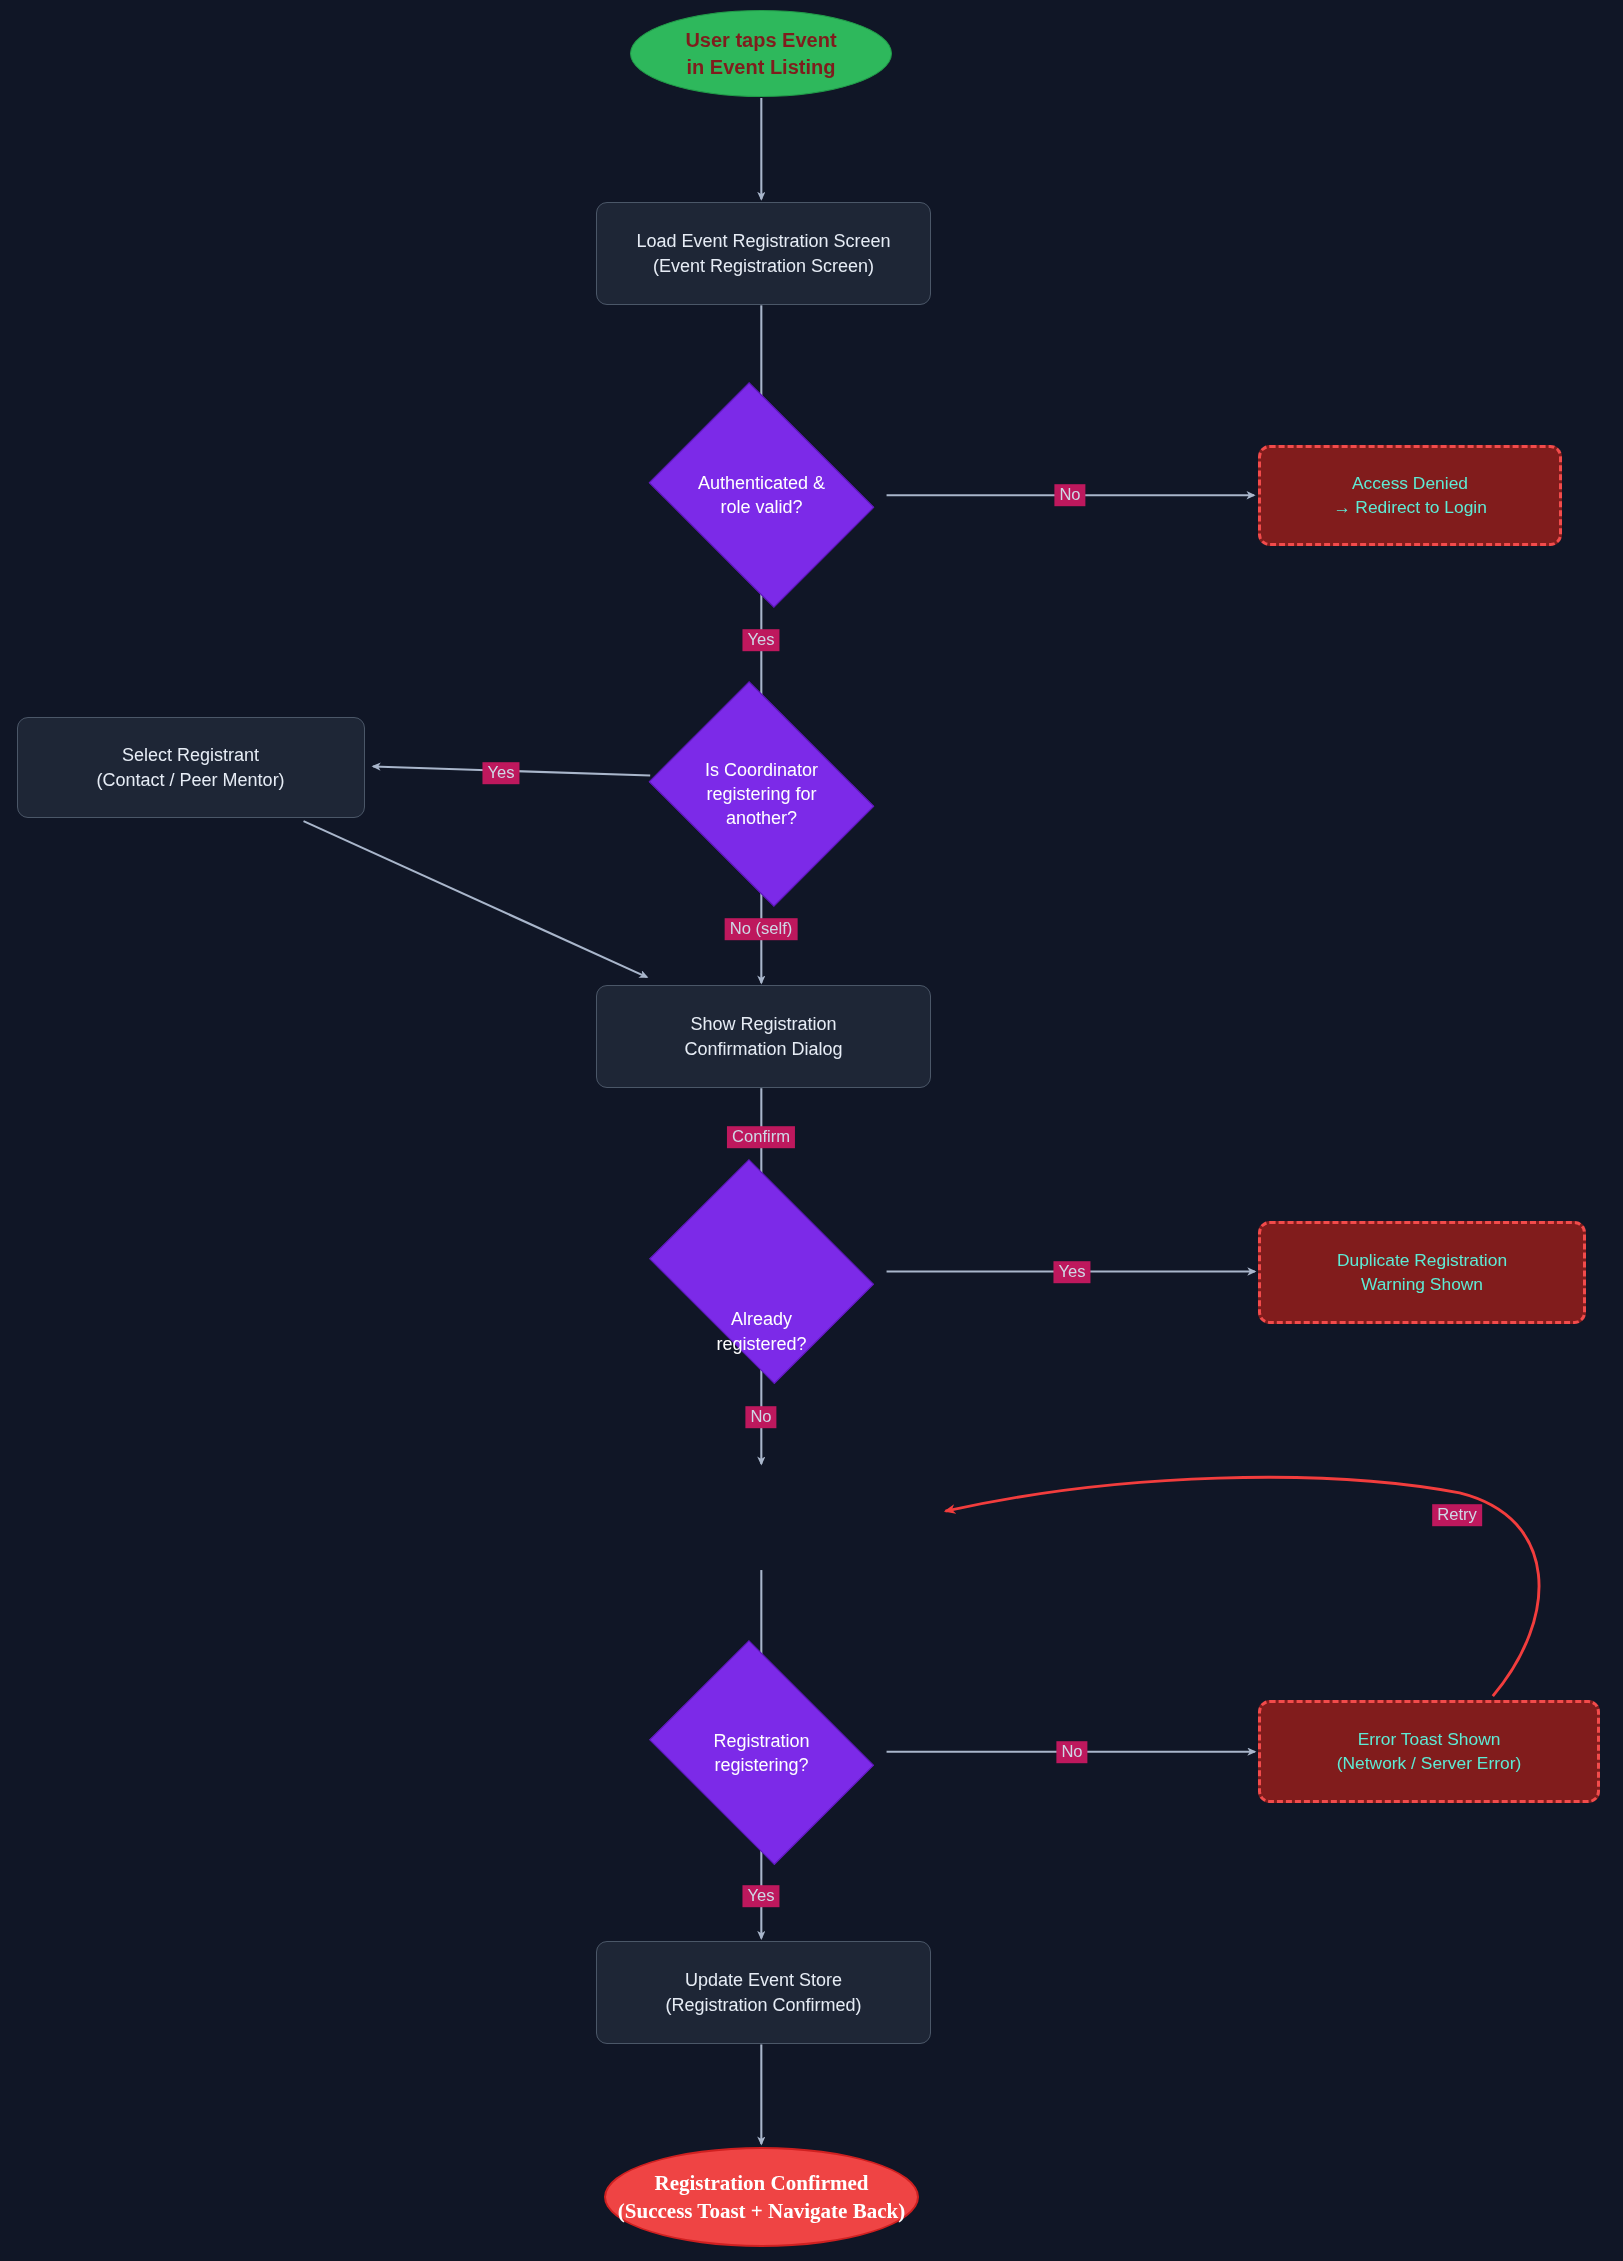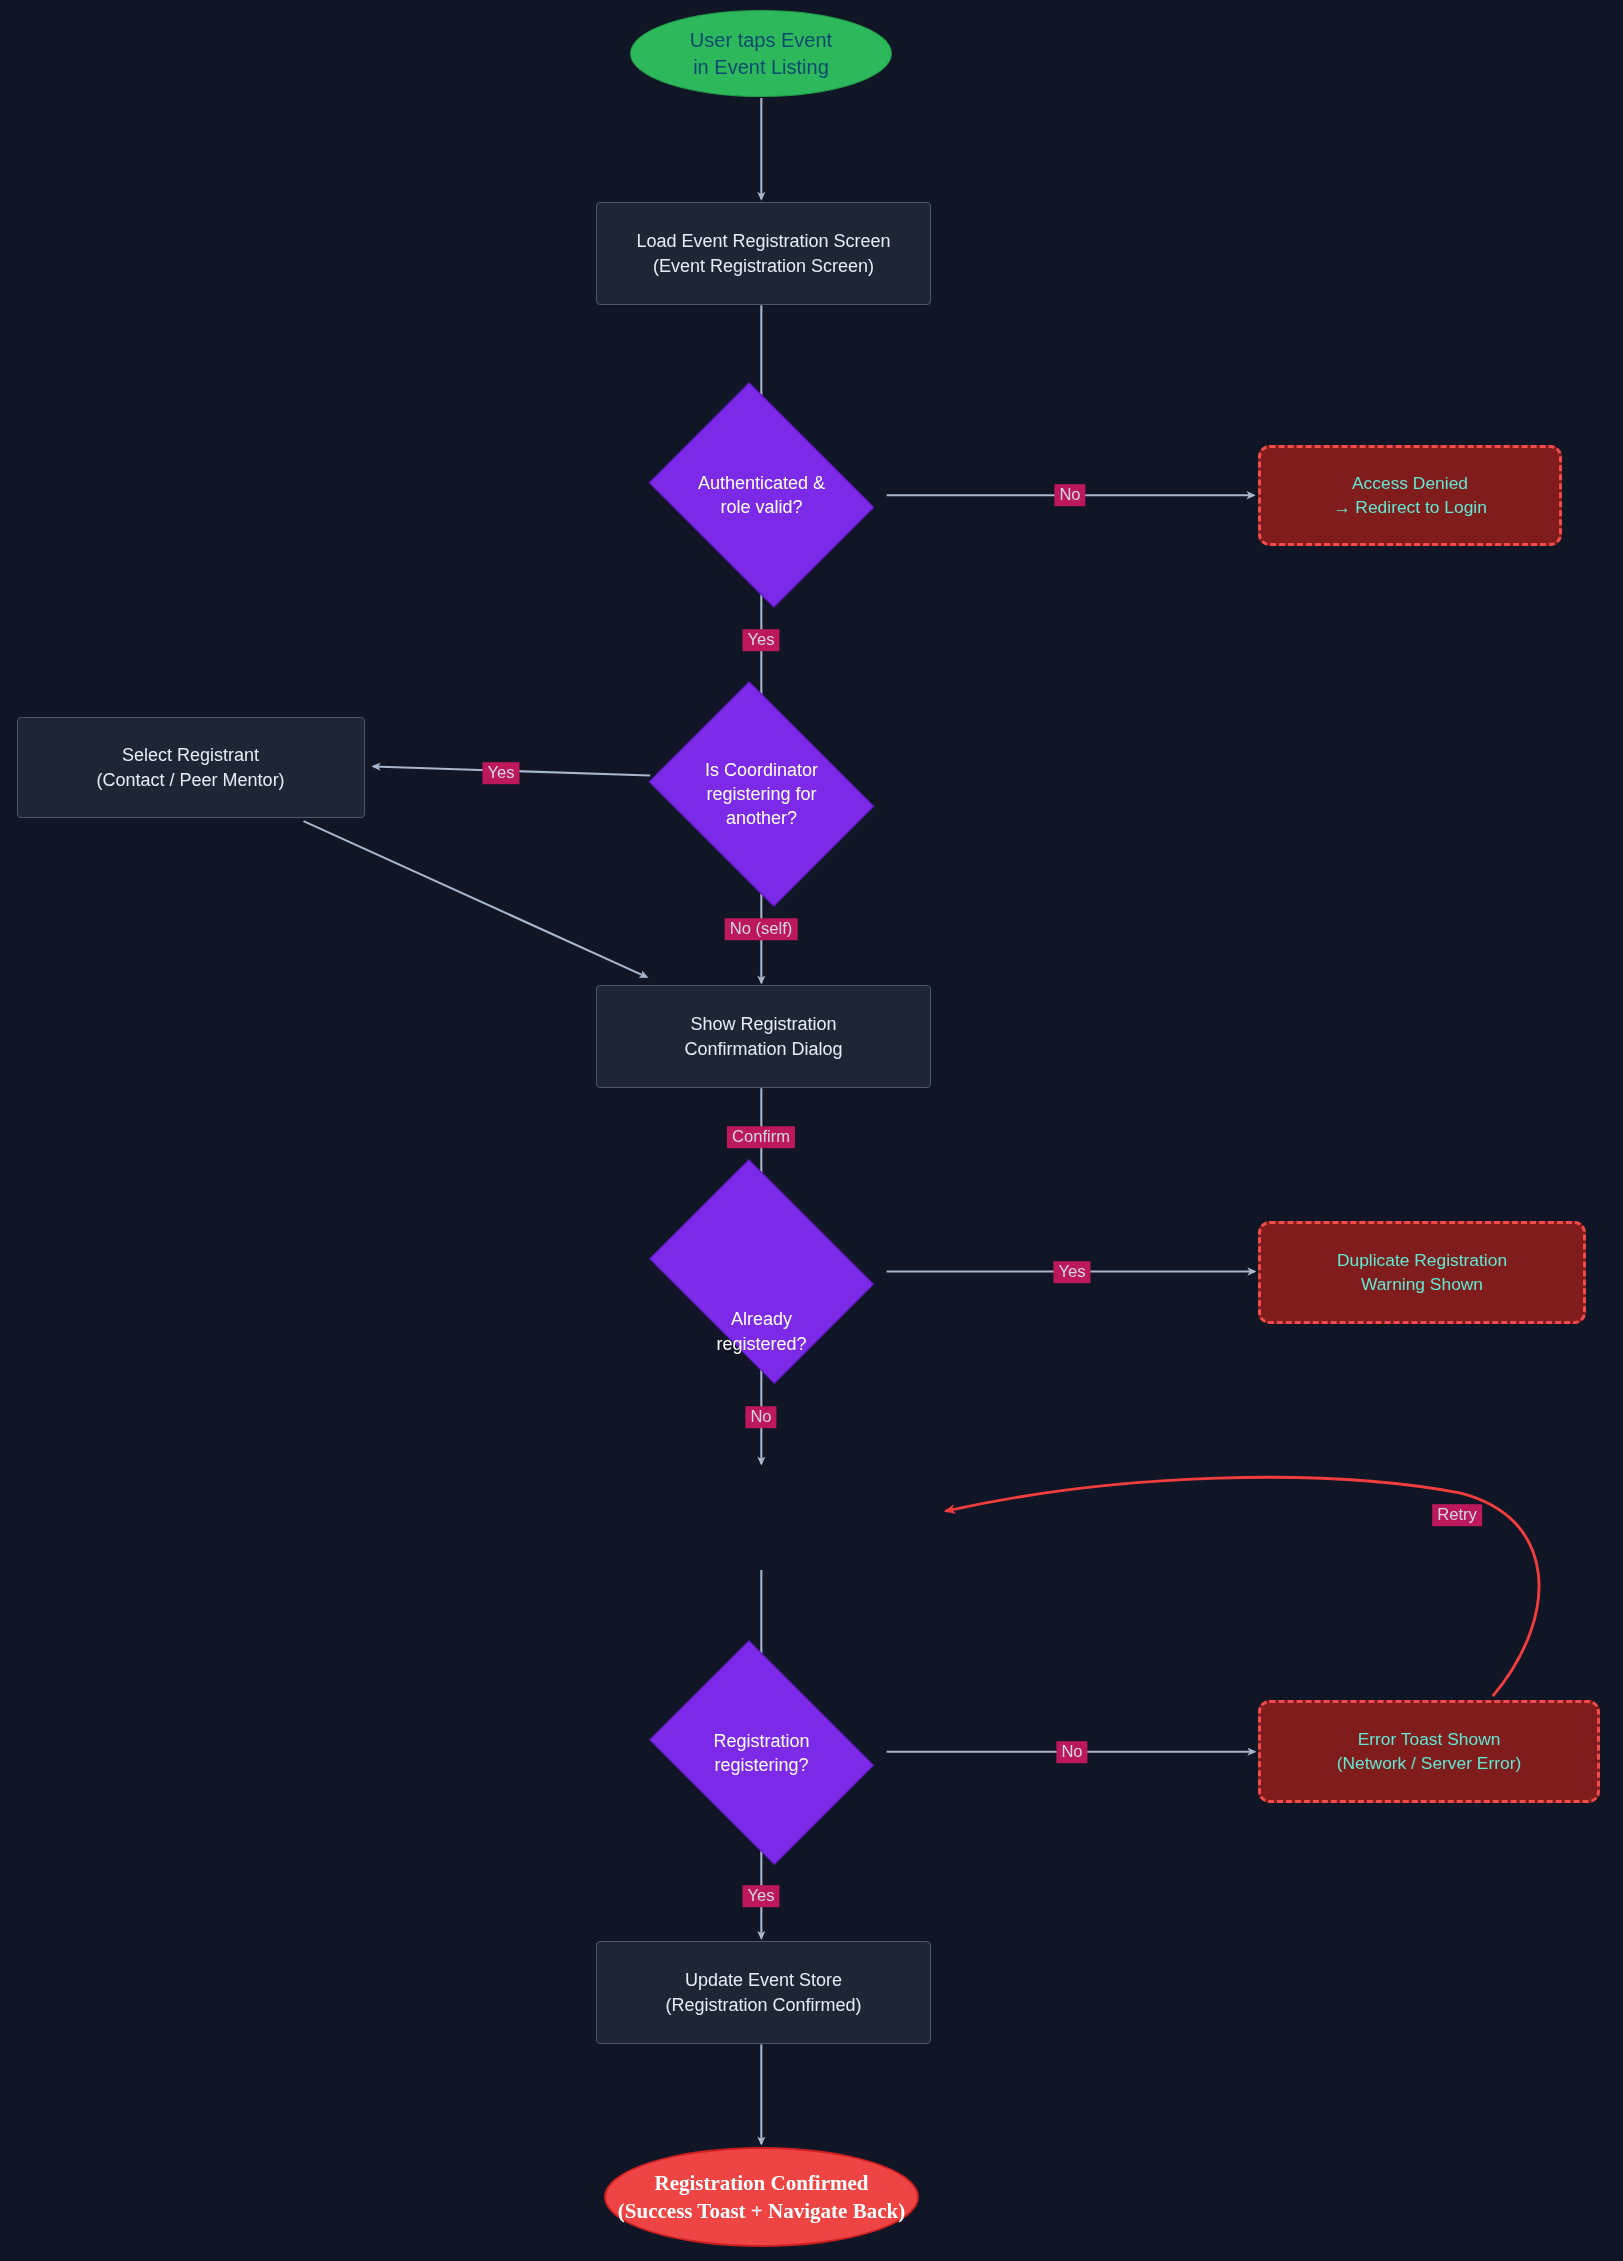--- a/index.html
+++ b/index.html
@@ -35,37 +35,37 @@
     align-items: center;
     justify-content: center;
     text-align: center;
     line-height: 1.35;
   }
   
   .node.start {
     background: #2eb85c;
     border: 1.7px solid #219a49;
     border-radius: 50%;
-    color: #0c4a6e;
-    font-weight: normal;
+    color: #7f1d1d;
+    font-weight: bold;
     font-size: 20px;
   }
   .node.end {
     background: #ef4444;
     border: 2.5px solid #cf2020;
     border-radius: 50%;
     color: #ffffff;
     font-weight: bold;
     font-size: 21px;
   }
   
   .node.process {
     background: #1e2636;
     border: 1.7px solid #4b5768;
-    border-radius: 4px;
+    border-radius: 11px;
     color: #e6ecf5;
     font-size: 18px;
   }
   
   .node.error {
     background: #811c1c;
     border: 3.3px dashed #f24b4b;
     border-radius: 11.6px;
     color: #5eead4;
     font-size: 17.4px;

